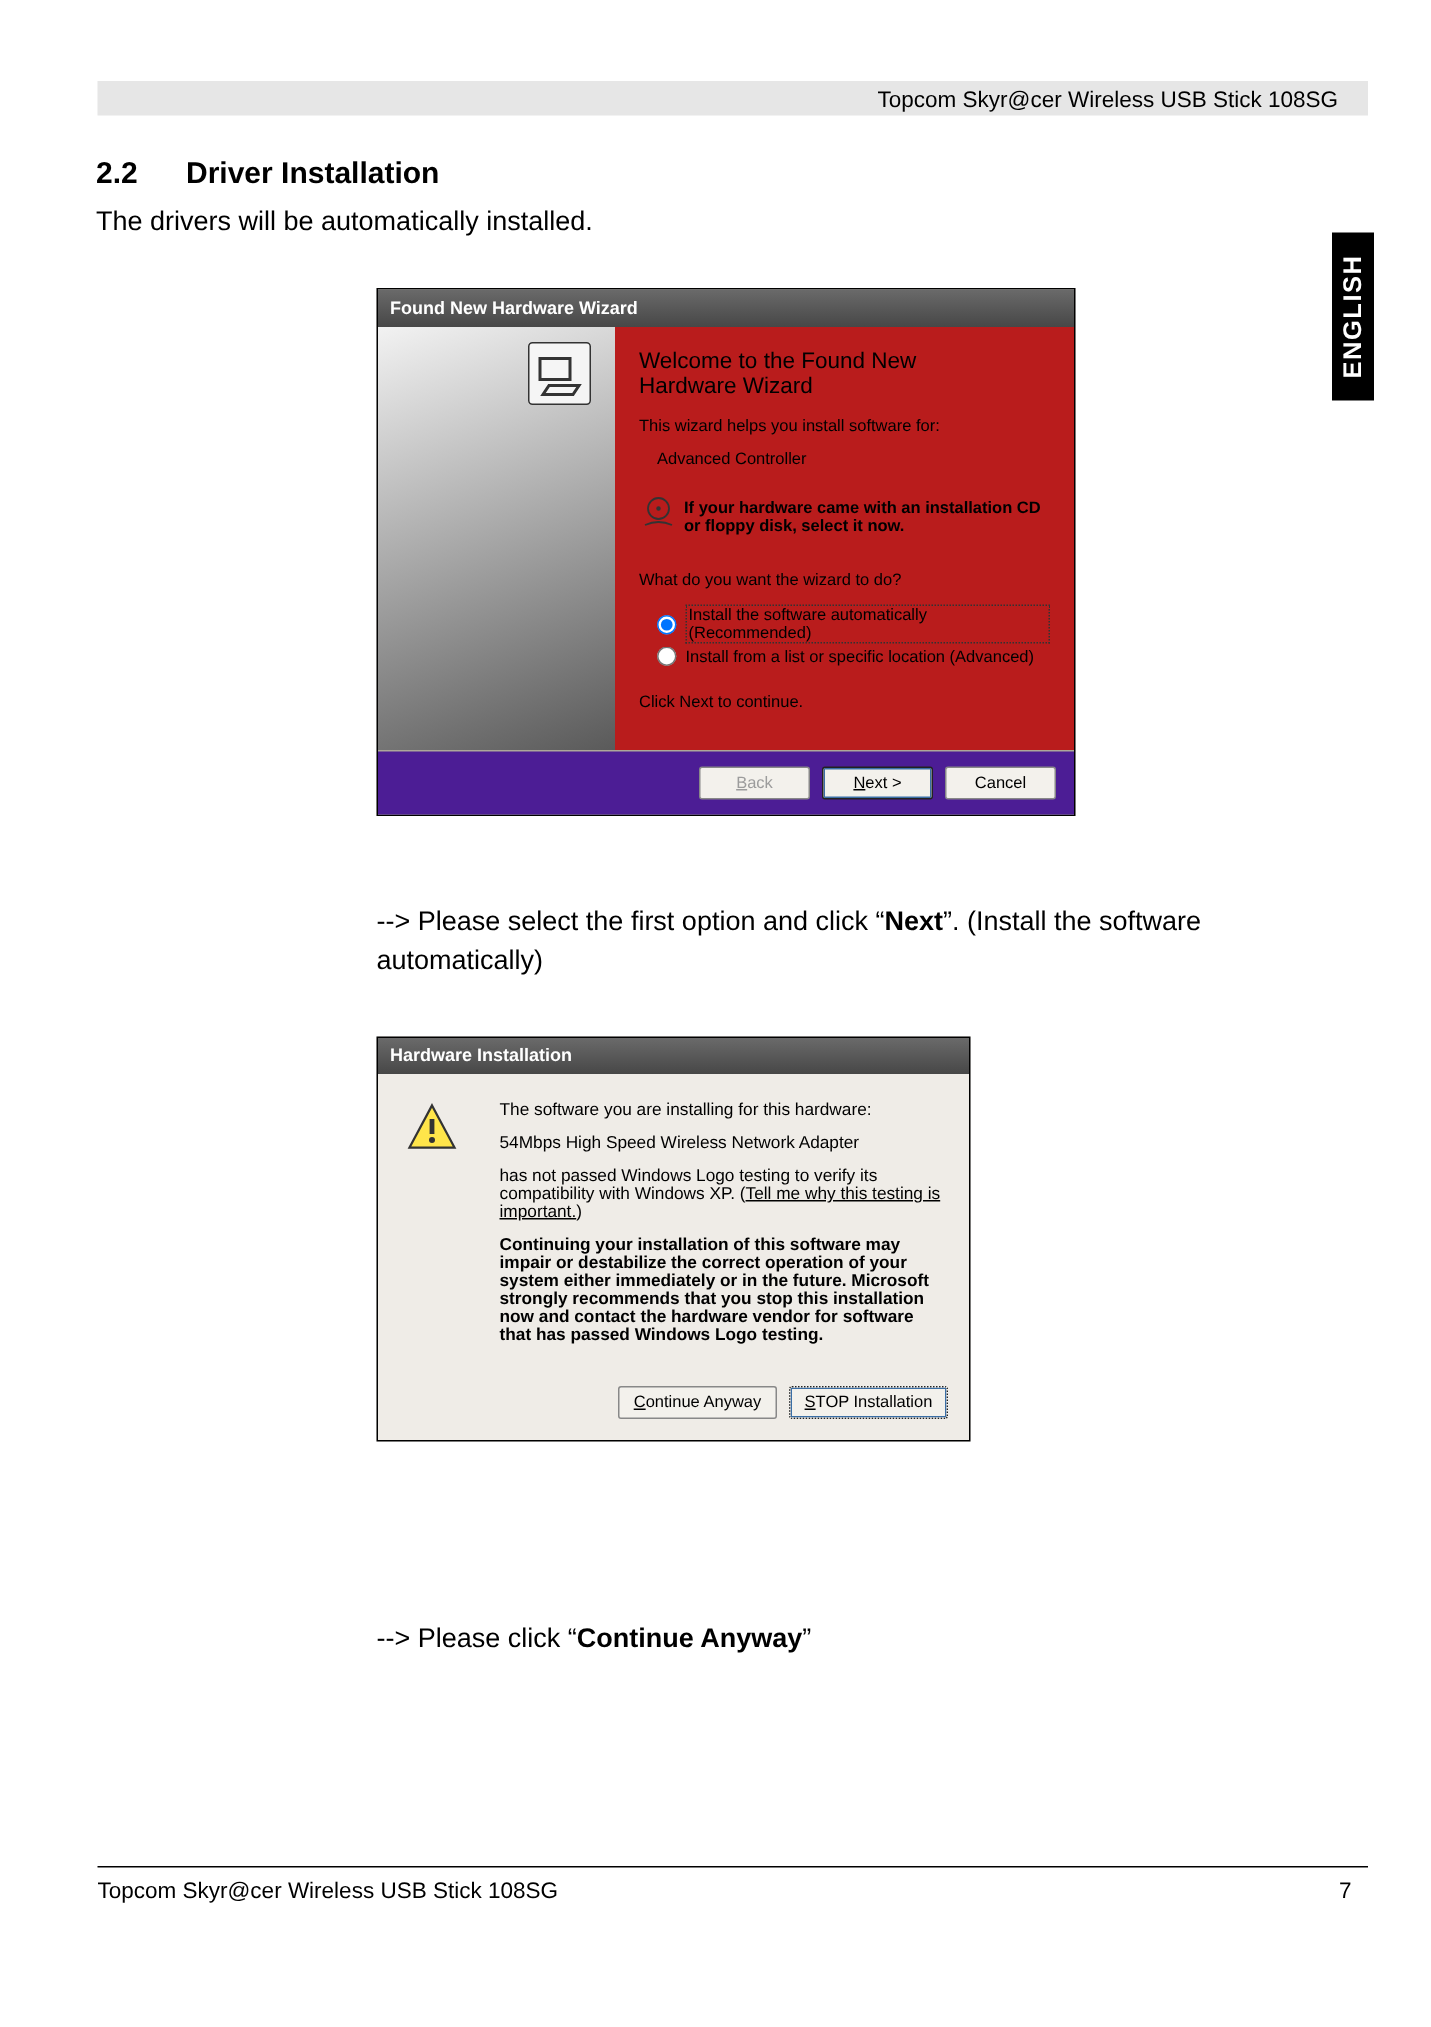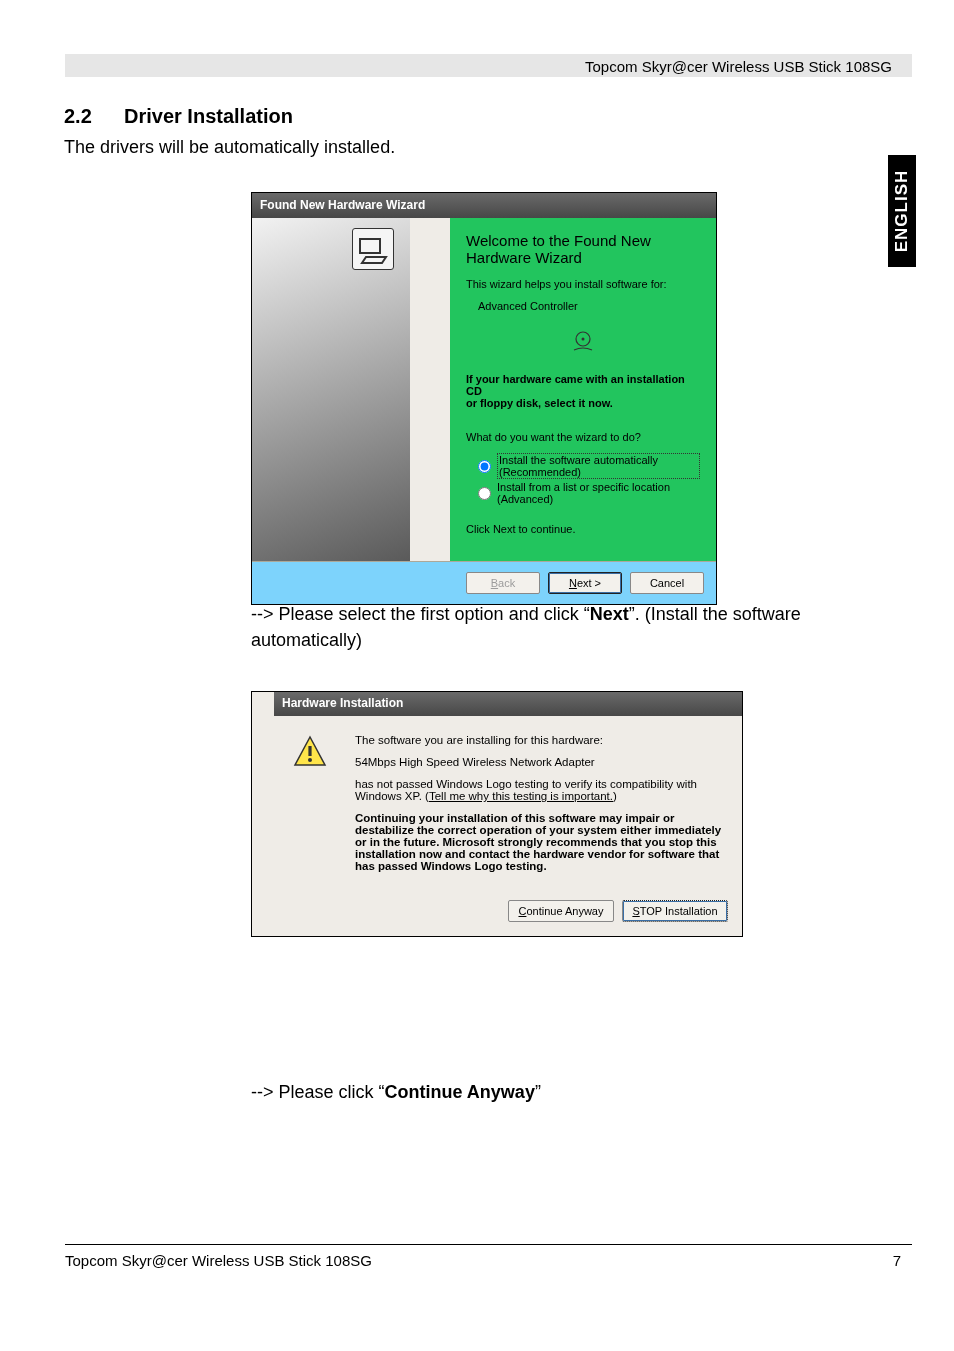--- a/index.html
+++ b/index.html
@@ -17,38 +17,38 @@
   .side-tab { position: absolute; right: 38px; top: 155px; width: 28px; height: 112px; background: #000; color: #fff; display: flex; align-items: center; justify-content: center; }
   .side-tab span { transform: rotate(-90deg); font-weight: 700; font-size: 17px; letter-spacing: 1px; }
 
   
   .wiz { position: absolute; left: 251px; top: 192px; width: 466px; border: 1px solid #000; background: #efece7; font-family: Tahoma, Arial, sans-serif; font-size: 11px; color: #000; }
   .wiz-titlebar { height: 25px; background: linear-gradient(#6a6a6a,#474747); color: #fff; font-weight: 700; font-size: 12px; padding: 5px 8px; }
   .wiz-body { display: flex; }
   .wiz-left { width: 158px; background: linear-gradient(160deg,#f2f2f2,#5a5a5a); position: relative; }
   .wiz-left-icon { position:absolute; top:10px; left:100px; width:42px; height:42px; background:#f5f5f5; border:1px solid #333; border-radius:3px; display:flex; align-items:center; justify-content:center; }
   .wiz-left-icon svg { width:32px; height:32px; }
-  .wiz-right { flex: 1; padding: 14px 16px 16px 16px; background: #22c55e; margin-left: 40px; }
+  .wiz-right { flex: 1; padding: 14px 16px 16px 16px; background: #b91c1c; }
   .wiz-welcome { font-family: Tahoma, Arial, sans-serif; font-size: 15px; margin-bottom: 12px; }
   .wiz-line { margin-bottom: 10px; }
   .wiz-device { margin: 0 0 18px 12px; }
-  .wiz-cd-row { display: flex; align-items: center; gap: 15px; margin-bottom: 22px; flex-direction: column; }
+  .wiz-cd-row { display: flex; align-items: center; gap: 4px; margin-bottom: 22px; }
   .wiz-cd-text { font-weight: 700; font-size: 11px; }
   .wiz-radio-row { display: flex; align-items: center; gap: 6px; margin: 2px 0 2px 12px; font-size: 11px; }
   .wiz-radio-row input { margin: 0; }
   .wiz-radio-selected { border: 1px dotted #333; padding: 0 1px; }
-  .wiz-buttons { border-top: 1px solid #aca899; background:#7dd3fc; padding: 10px 12px; display: flex; justify-content: flex-end; gap: 8px; }
+  .wiz-buttons { border-top: 1px solid #aca899; background:#4c1d95; padding: 10px 12px; display: flex; justify-content: flex-end; gap: 8px; }
   .winbtn { width: 74px; height: 22px; font-size: 11px; border: 1px solid #888; background: #f3f1ec; border-radius: 2px; cursor: pointer; }
   .winbtn:disabled { color: #9c9c9c; cursor: default; }
   .winbtn.focus { border: 1px solid #222; box-shadow: inset 0 0 0 1px #3a6ea5; }
 
   .caption1 { position: absolute; left: 251px; top: 601px; right: 66px; font-size: 18px; line-height: 1.45; }
 
   
-  .dlg { position: absolute; left: 251px; top: 691px; width: 492px; border: 1px solid #000; background: #efece7; font-family: Tahoma, Arial, sans-serif; font-size: 11px; padding-left: 22px; }
+  .dlg { position: absolute; left: 251px; top: 691px; width: 396px; border: 1px solid #000; background: #efece7; font-family: Tahoma, Arial, sans-serif; font-size: 11px; }
   .dlg-titlebar { height: 24px; background: linear-gradient(#6a6a6a,#474747); color:#fff; font-weight:700; font-size:12px; padding:4px 8px; }
   .dlg-body { display:flex; padding: 18px 18px 8px 18px; gap: 27px; }
   .dlg-icon { width:36px; height:36px; flex-shrink:0; }
   .dlg-text { font-size: 11.5px; }
   .dlg-text p { margin-bottom: 10px; }
   .dlg-link { text-decoration: underline; }
   .dlg-bold { font-weight: 700; }
   .dlg-buttons { padding: 10px 14px 14px; display:flex; justify-content:flex-end; gap:8px; }
   .dlg-btn { width: 106px; height: 22px; font-size: 11px; border:1px solid #888; background:#f3f1ec; border-radius:2px; cursor:pointer; }
   .dlg-btn.focus { border:1px dotted #222; box-shadow: inset 0 0 0 1px #3a6ea5; }

